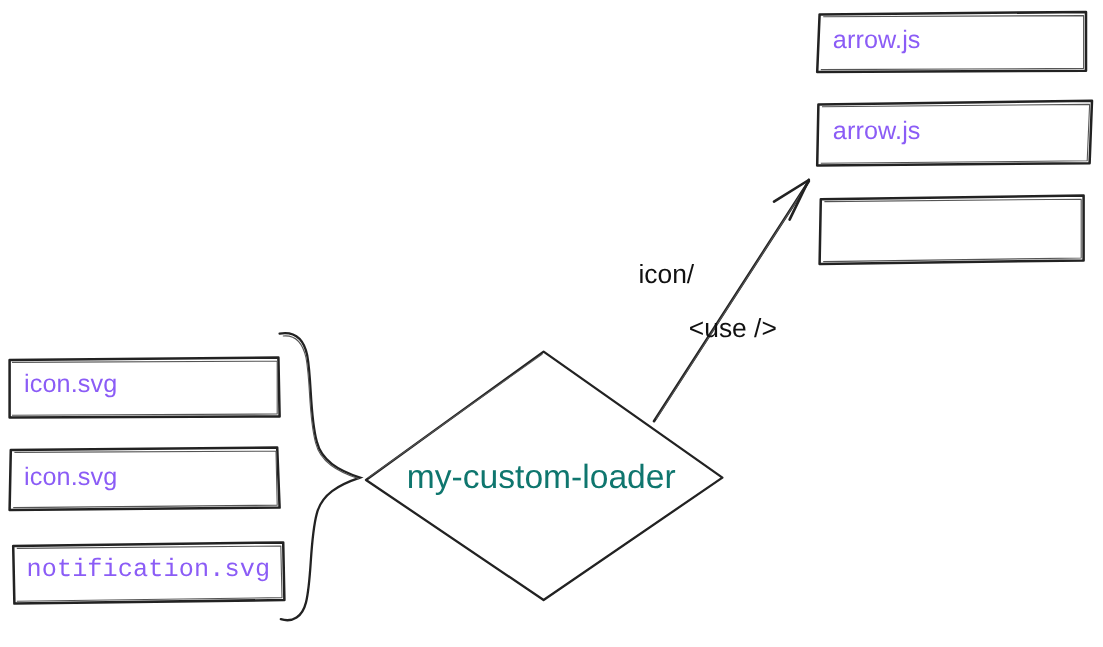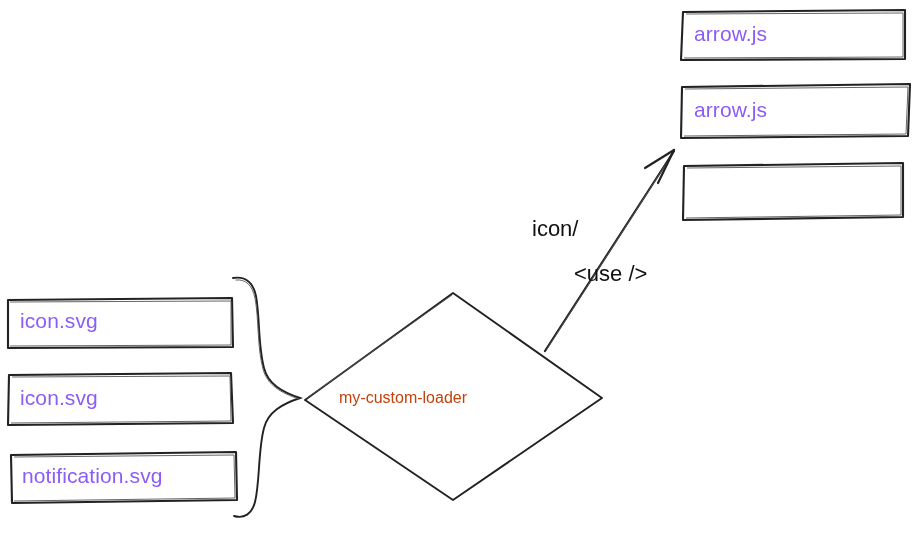--- a/index.html
+++ b/index.html
@@ -34,23 +34,23 @@
   .edge-label {
     position: absolute;
     color: #111111;
     font-family: "Liberation Sans", sans-serif;
     font-size: 22px;
     line-height: 25px;
     white-space: nowrap;
   }
   .diamond-label {
     position: absolute;
-    color: #c2410c;
+    color: #0f766e;
     font-family: "Liberation Sans", sans-serif;
-    font-size: 16px;
+    font-size: 28px;
     line-height: 26px;
     white-space: nowrap;
   }
 </style>
 </head>
 <body>
 
 <div id="canvas">
 
   <svg id="sketch" viewBox="0 0 919 539">
@@ -109,21 +109,21 @@
       <path d="M684 166 L903 163 L903 217 L683 220 Z" fill="#ffffff" stroke="#222222" stroke-width="2.1" stroke-linejoin="round"></path>
       <path d="M687 168 L901 166 L901 215 L686 218" fill="none" stroke="#555555" stroke-width="0.9" stroke-linejoin="round"></path>
     </g>
 
   </svg>
 
   <div class="node-label" style="left:20px; top:309px;">icon.svg</div>
 
   <div class="node-label" style="left:20px; top:386px;">icon.svg</div>
 
-  <div class="node-label" style="left:22px; top:464px;">notification.svg</div>
+  <div class="node-label" style="left:22px; top:464px;font-family:Liberation Mono, monospace;">notification.svg</div>
 
   <div class="diamond-label" style="left:339px; top:385px;">my-custom-loader</div>
 
   <div class="edge-label" style="left:532px; top:216px;">icon/</div>
 
   <div class="edge-label" style="left:574px; top:261px;">&lt;use /&gt;</div>
 
   <div class="node-label" style="left:694px; top:22px;">arrow.js</div>
 
   <div class="node-label" style="left:694px; top:98px;">arrow.js</div>

